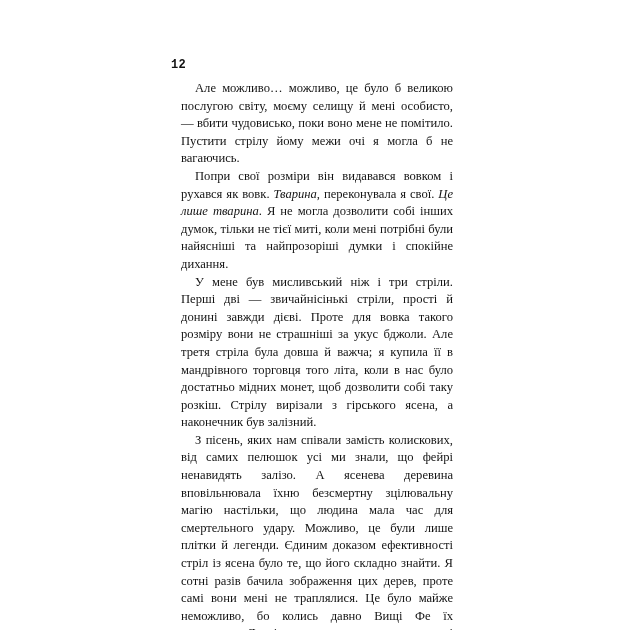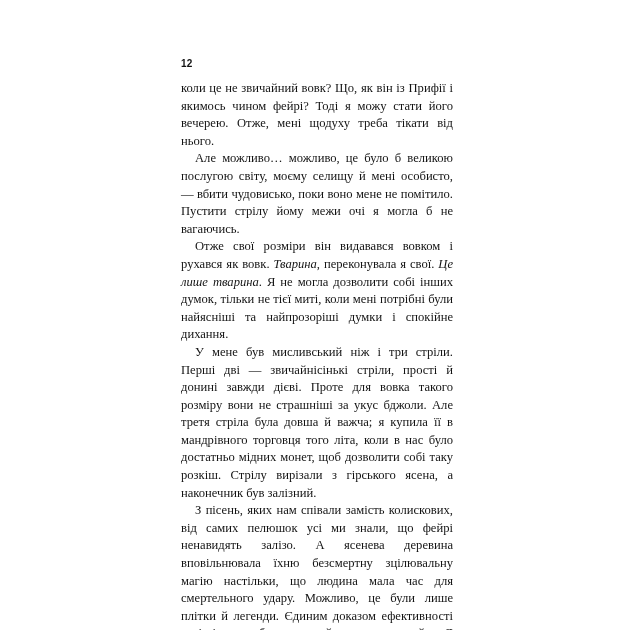--- a/index.html
+++ b/index.html
@@ -16,24 +16,24 @@
 
   .page {
     position: relative;
     width: 630px;
     height: 630px;
     background: #ffffff;
   }
 
   .page-number {
     position: absolute;
-    left: 181px;
+    left: 171px;
     top: 58px;
-    font-family: Liberation Sans, sans-serif;
-    font-size: 10px;
+    font-family: Liberation Mono, monospace;
+    font-size: 12px;
     font-weight: bold;
     color: #111111;
     letter-spacing: 0.2px;
   }
 
   .text-block {
     position: absolute;
     left: 181px;
     top: 80px;
     width: 272px;
@@ -62,20 +62,19 @@
   }
 </style>
 </head>
 <body>
 
 <div class="page">
 
   <div class="page-number">12</div>
 
   <div class="text-block">
-    <p class="para first"><span>коли це не звичайний вовк? Що, як він із Прифії і якимось чином фейрі? Тоді я можу стати його вечерею. Отже, мені щодуху треба тікати від нього.</span></p>
     <p class="para"><span>Але можливо… можливо, це було б великою послугою світу, моєму селищу й мені особисто, — вбити чудовисько, поки воно мене не помітило. Пустити стрілу йому межи очі я могла б не вагаючись.</span></p>
-    <p class="para"><span>Отже свої розміри він видавався вовком і рухався як вовк. </span><em>Тварина</em><span>, переконувала я свої. </span><em>Це лише тварина</em><span>. Я не могла дозволити собі інших думок, тільки не тієї миті, коли мені потрібні були найясніші та найпрозоріші думки і спокійне дихання.</span></p>
+    <p class="para"><span>Попри свої розміри він видавався вовком і рухався як вовк. </span><em>Тварина</em><span>, переконувала я свої. </span><em>Це лише тварина</em><span>. Я не могла дозволити собі інших думок, тільки не тієї миті, коли мені потрібні були найясніші та найпрозоріші думки і спокійне дихання.</span></p>
     <p class="para"><span>У мене був мисливський ніж і три стріли. Перші дві — звичайнісінькі стріли, прості й донині завжди дієві. Проте для вовка такого розміру вони не страшніші за укус бджоли. Але третя стріла була довша й важча; я купила її в мандрівного торговця того літа, коли в нас було достатньо мідних монет, щоб дозволити собі таку розкіш. Стрілу вирізали з гірського ясена, а наконечник був залізний.</span></p>
     <p class="para"><span>З пісень, яких нам співали замість колискових, від самих пелюшок усі ми знали, що фейрі ненавидять залізо. А ясенева деревина вповільнювала їхню безсмертну зцілювальну магію настільки, що людина мала час для смертельного удару. Можливо, це були лише плітки й легенди. Єдиним доказом ефективності стріл із ясена було те, що його складно знайти. Я сотні разів бачила зображення цих дерев, проте самі вони мені не траплялися. Це було майже неможливо, бо колись давно Вищі Фе їх попалили. Ясенів залишилося дуже мало, і більшість із них, мала й хирлява, ховалася поміж височезних дерев інших порід. Ще не один тиждень після цієї покупки мене доймали</span></p>
   </div>
 
 </div>
 
 </body></html>

